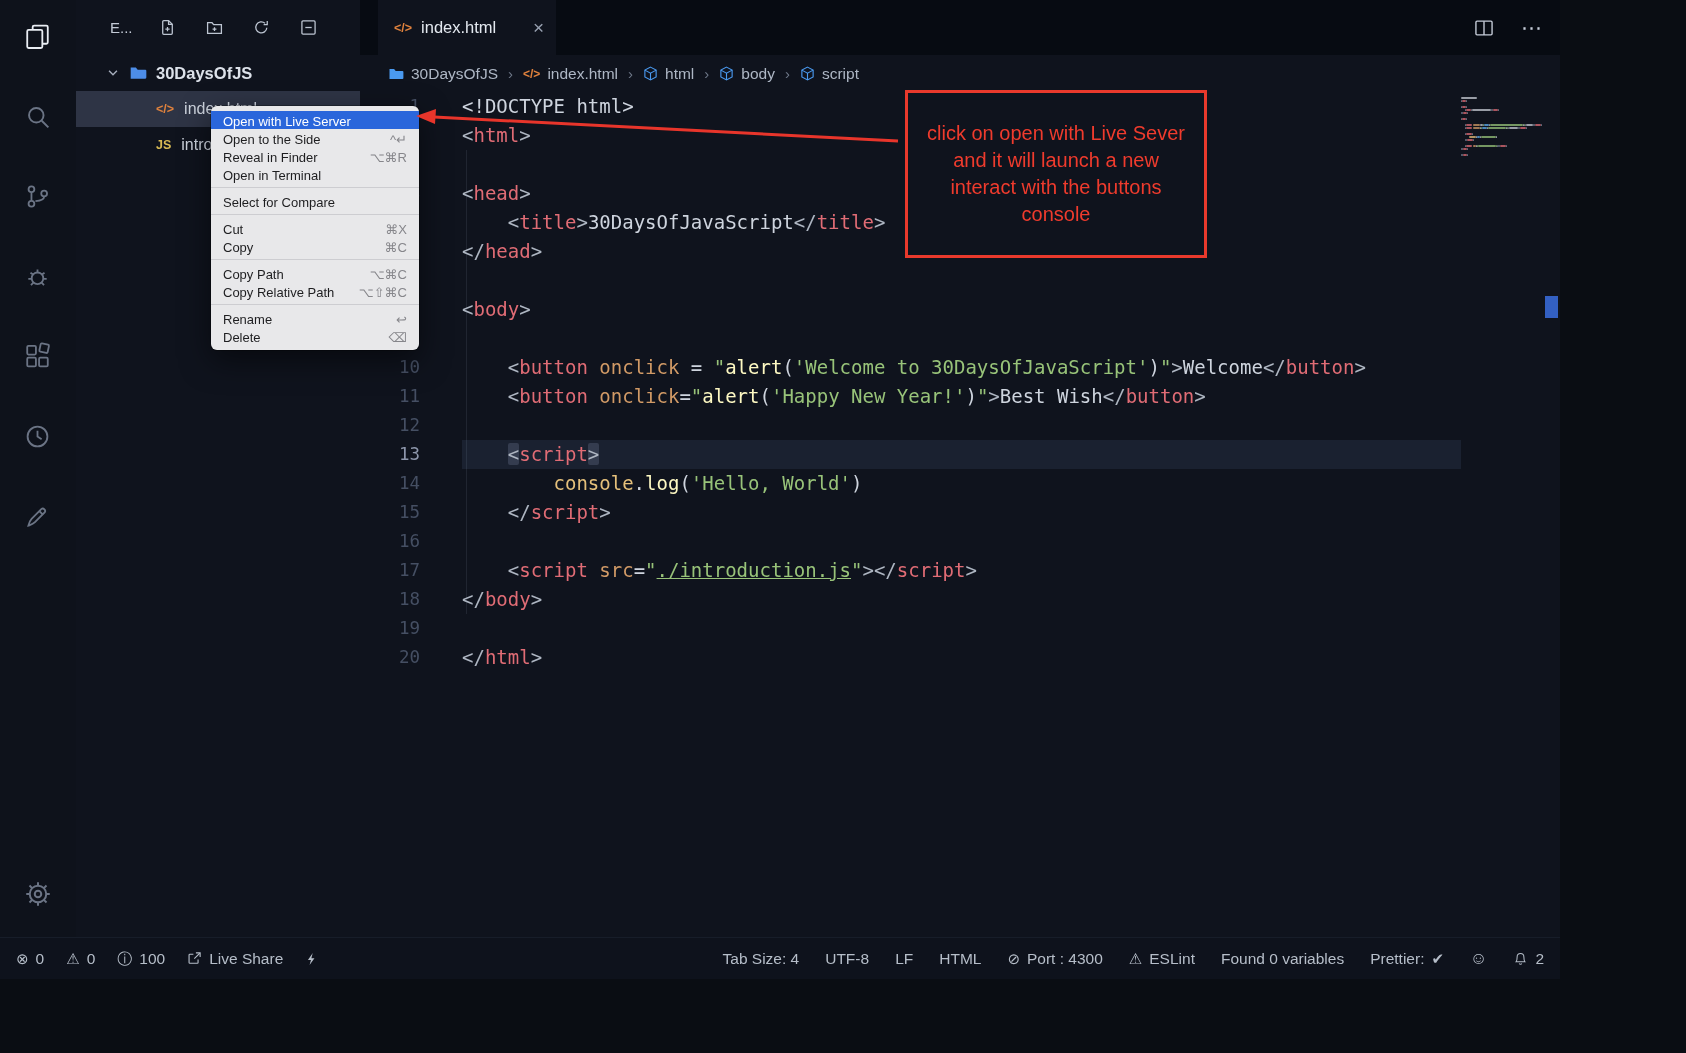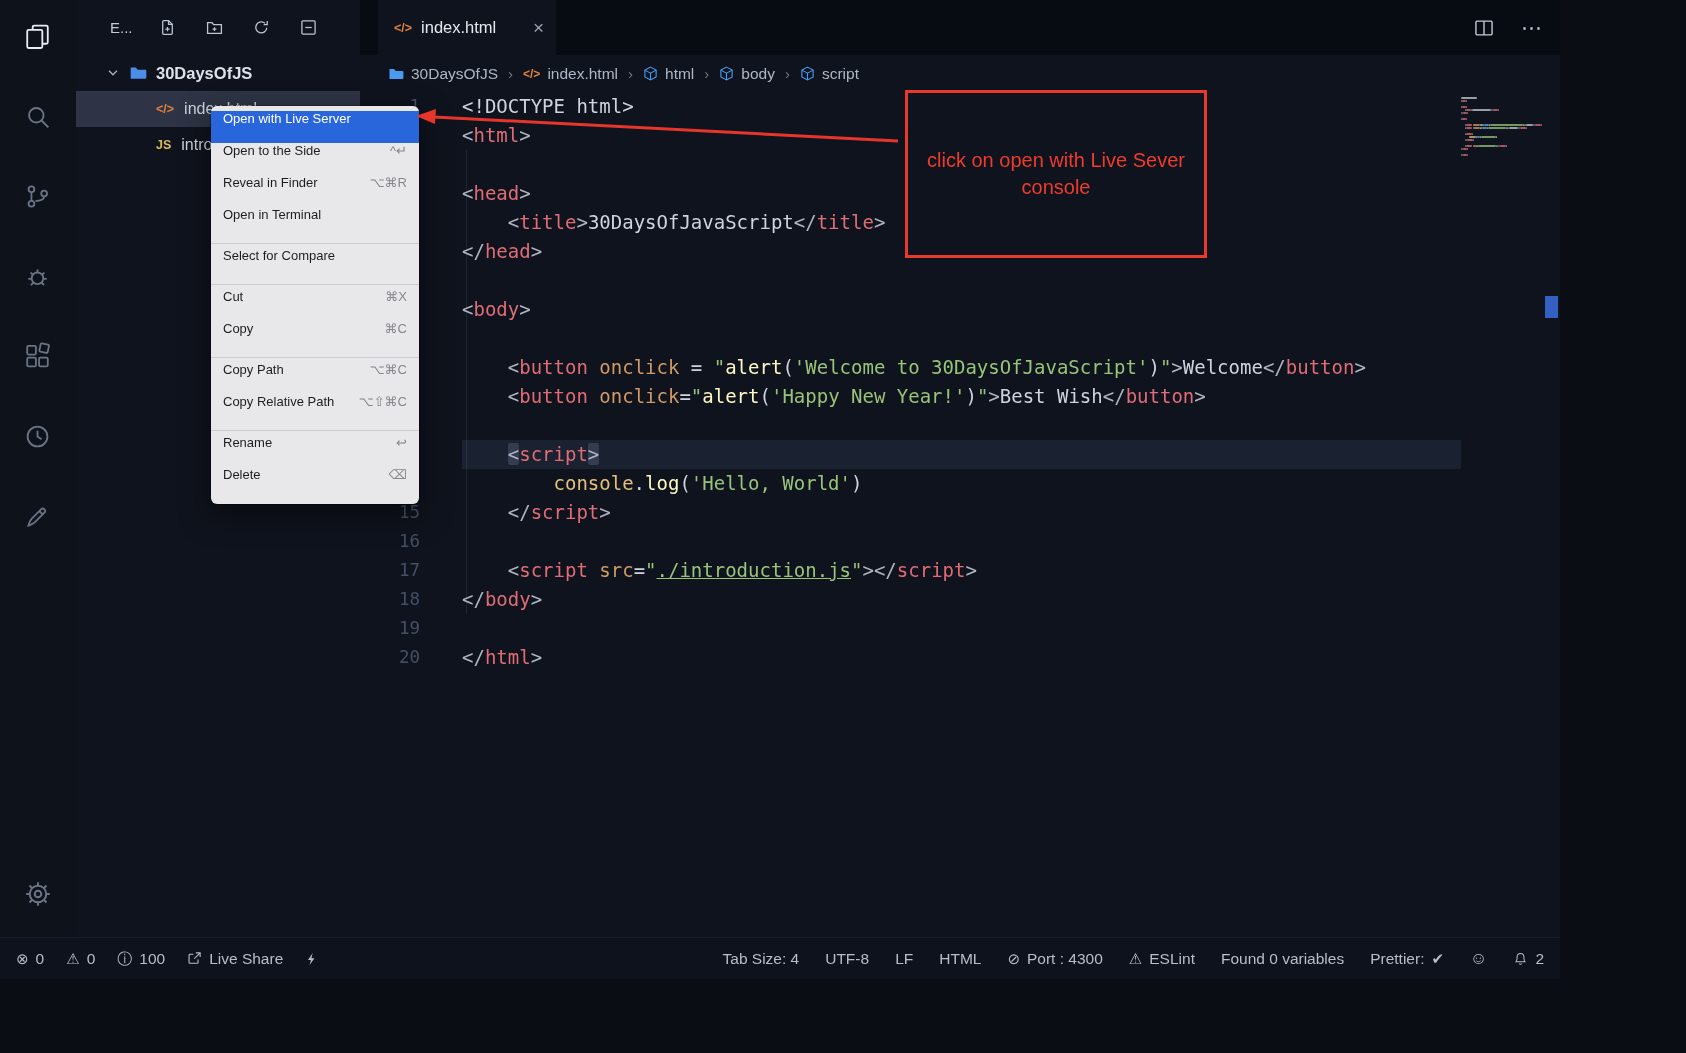--- a/index.html
+++ b/index.html
@@ -80,21 +80,21 @@
   .sb-left { display:flex; align-items:center; gap:22px; }
   .sb-right { margin-left:auto; display:flex; align-items:center; gap:26px; }
   .sb-item { display:flex; align-items:center; gap:7px; cursor:pointer; white-space:nowrap; }
   .sb-ic { display:flex; align-items:center; }
   .uni { font-size:15px; line-height:1; }
 
   
   .menu { position:absolute; left:211px; top:106px; width:208px; background:#e8e8ea;
     border-radius:6px; padding:5px 0; z-index:50; font-size:13px; color:#1e1e20;
     box-shadow:0 10px 30px rgba(0,0,0,.5), 0 0 0 1px rgba(0,0,0,.25); }
-  .menu-item { height:32px; display:flex; align-items:flex-start; padding:0 12px; cursor:pointer; }
+  .menu-item { height:18px; display:flex; align-items:flex-end; padding:0 12px; cursor:pointer; }
   .mi-short { margin-left:auto; color:#86868b; }
   .menu-item.focused { background:#2a66db; color:#fff; }
   .menu-sep { height:1px; background:#cdcdd1; margin:4px 0; }
 
   
   .annotation { position:absolute; left:905px; top:90px; width:302px; height:168px;
     border:3px solid #e8392c; z-index:55; display:flex; flex-direction:column;
     justify-content:center; text-align:center; color:#ef3b2d; font-size:20px; line-height:27px; }
   .arrow-svg { position:absolute; left:0; top:0; z-index:60; pointer-events:none; }
 </style>
@@ -545,14 +545,16 @@
     </div>
   </div>
 
 <svg class="arrow-svg" width="1686" height="1053" viewBox="0 0 1686 1053">
   <line x1="898" y1="141" x2="434" y2="117" stroke="#e8352b" stroke-width="3"></line>
   <polygon points="416,116 436,109 435,124" fill="#e8352b"></polygon>
 </svg>
 
 <div class="annotation">
     <div class="ann-line">click on open with Live Sever</div>
+    <div class="ann-line">and it will launch a new</div>
+    <div class="ann-line">interact with the buttons</div>
     <div class="ann-line">console</div>
   </div>
 
 </body></html>

